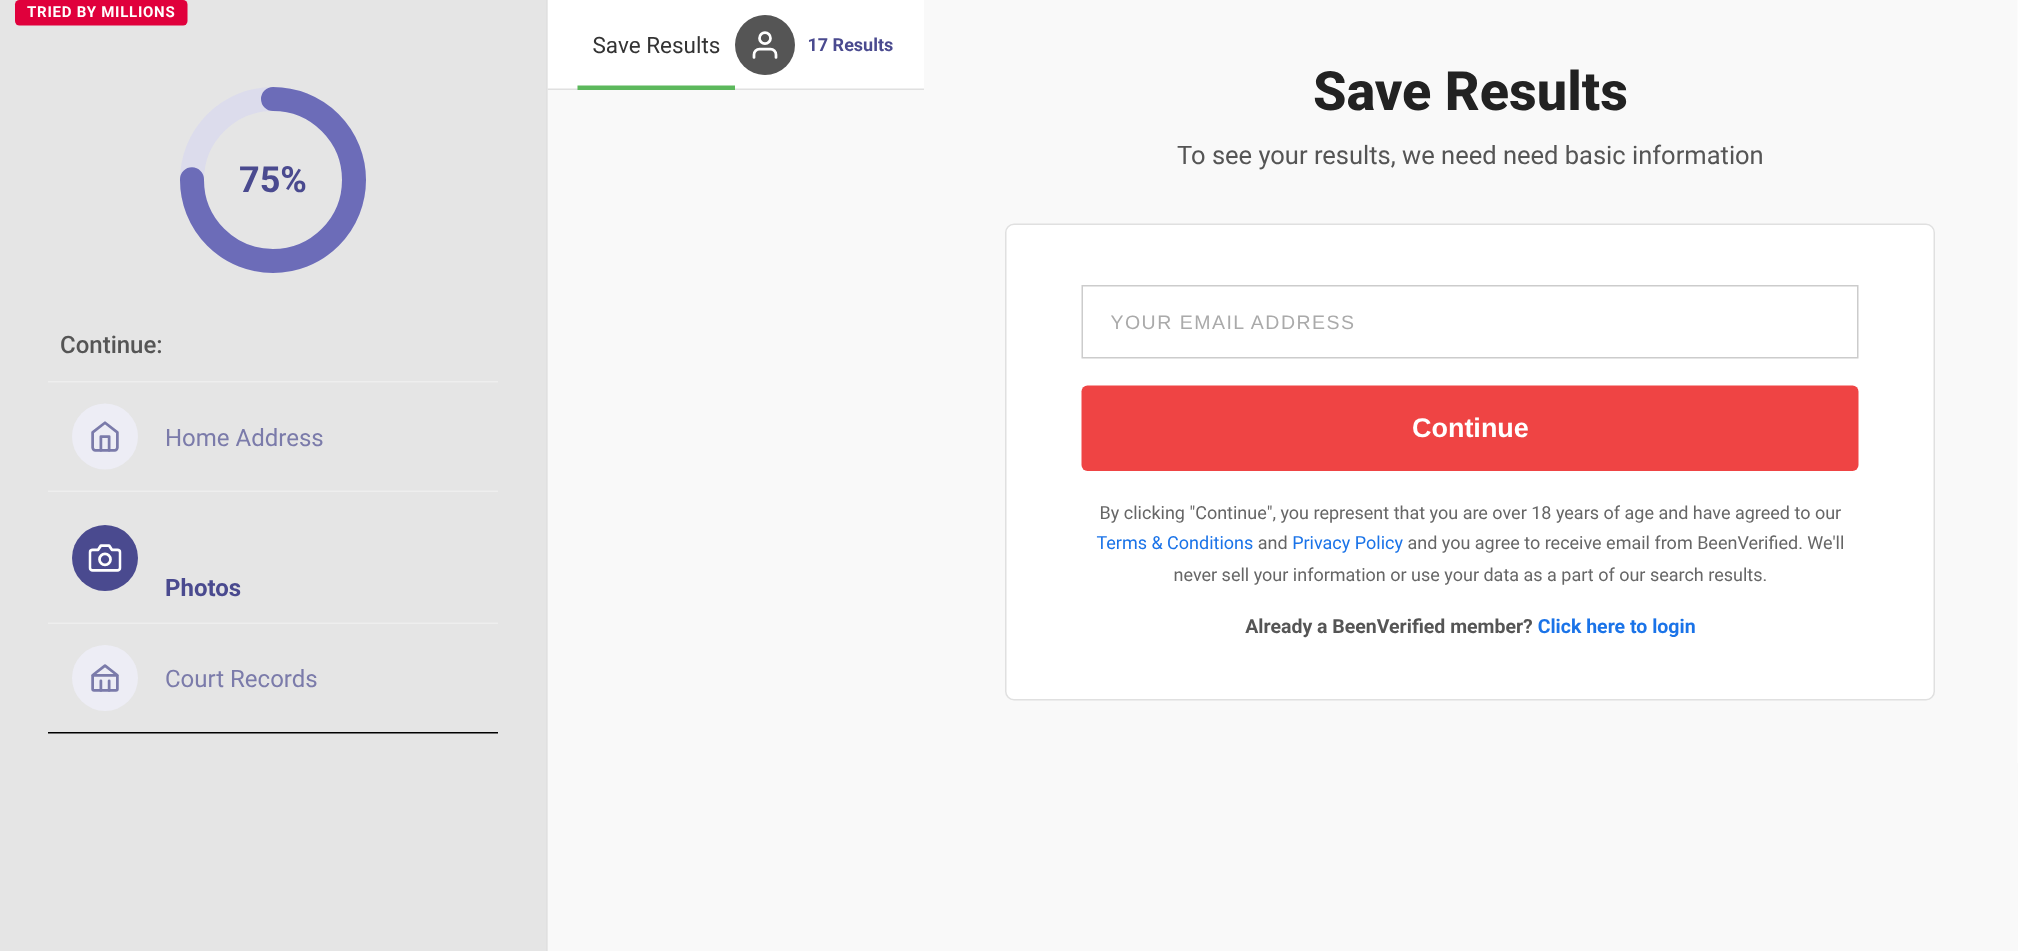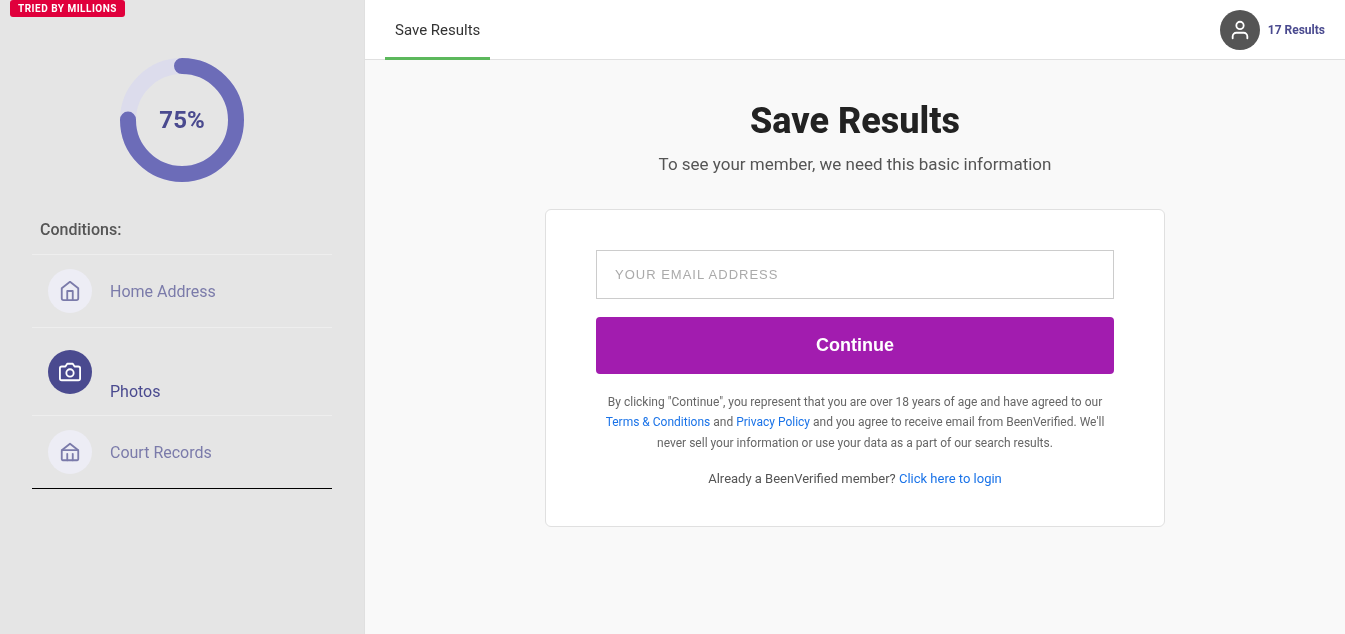--- a/index.html
+++ b/index.html
@@ -103,29 +103,29 @@
       width: 22px;
       height: 22px;
     }
     .item-label {
       font-size: 16px;
       color: #7b7baa;
       font-weight: 400;
     }
     .item-label.active {
       color: #4a4a8f;
-      font-weight: 400;
+      font-weight: 700;
       margin-top: 40px;
     }
 
     
     .right-panel {
       flex: 1;
       display: flex;
-      flex-direction: column;
+      flex-direction: row;
       background: #f9f9f9;
     }
 
     
     .tab-bar {
       background: #fff;
       border-bottom: 1px solid #e0e0e0;
       display: flex;
       align-items: center;
       justify-content: space-between;
@@ -230,21 +230,21 @@
     }
     .email-input::placeholder {
       color: #aaa;
       letter-spacing: 1px;
       font-size: 13px;
     }
 
     .continue-btn {
       width: 100%;
       padding: 18px;
-      background: #a21caf;
+      background: #ef4444;
       color: #fff;
       font-size: 18px;
       font-weight: 600;
       border: none;
       border-radius: 4px;
       cursor: pointer;
     }
 
     .legal-text {
       font-size: 12px;
@@ -255,20 +255,21 @@
     }
     .legal-text a, .legal-link {
       color: #1a73e8;
       text-decoration: none;
     }
 
     .login-text {
       font-size: 13px;
       color: #555;
       text-align: left;
+      font-weight: bold;
     }
     .login-text a {
       color: #1a73e8;
       text-decoration: none;
     }
   </style>
 </head>
 <body>
 
 <div class="left-panel">
@@ -277,21 +278,21 @@
   <div class="donut-container">
     <svg viewBox="0 0 140 140">
 
       <circle cx="70" cy="70" r="54" fill="none" stroke="#dcdcec" stroke-width="16"></circle>
 
       <circle cx="70" cy="70" r="54" fill="none" stroke="#6c6cb8" stroke-width="16" stroke-dasharray="254.5 84.8" stroke-linecap="round"></circle>
     </svg>
     <div class="donut-label">75%</div>
   </div>
 
-  <div class="searching-label">Conditions:</div>
+  <div class="searching-label">Continue:</div>
 
   <div class="search-items">
 
     <div class="search-item">
       <div class="item-icon-circle">
         <svg viewBox="0 0 24 24" fill="none" stroke="#7b7baa" stroke-width="2" stroke-linecap="round" stroke-linejoin="round">
           <path d="M3 9l9-7 9 7v11a2 2 0 01-2 2H5a2 2 0 01-2-2z"></path>
           <polyline points="9 22 9 12 15 12 15 22"></polyline>
         </svg>
       </div>
@@ -336,21 +337,21 @@
           <path d="M20 21v-2a4 4 0 00-4-4H8a4 4 0 00-4 4v2"></path>
           <circle cx="12" cy="7" r="4"></circle>
         </svg>
       </div>
       <span class="results-count">17 Results</span>
     </div>
   </div>
 
   <div class="main-content">
     <h1 class="save-title">Save Results</h1>
-    <p class="save-subtitle">To see your member, we need this basic information</p>
+    <p class="save-subtitle">To see your results, we need need basic information</p>
 
     <div class="form-card">
       <input type="email" class="email-input" placeholder="YOUR EMAIL ADDRESS" style="">
 
       <button class="continue-btn">Continue</button>
 
       <p class="legal-text">
         <span>By clicking "Continue", you represent that you are over 18 years of age and have agreed to our</span>
         <a href="#" class="legal-link">Terms &amp; Conditions</a>
         <span>and</span>

